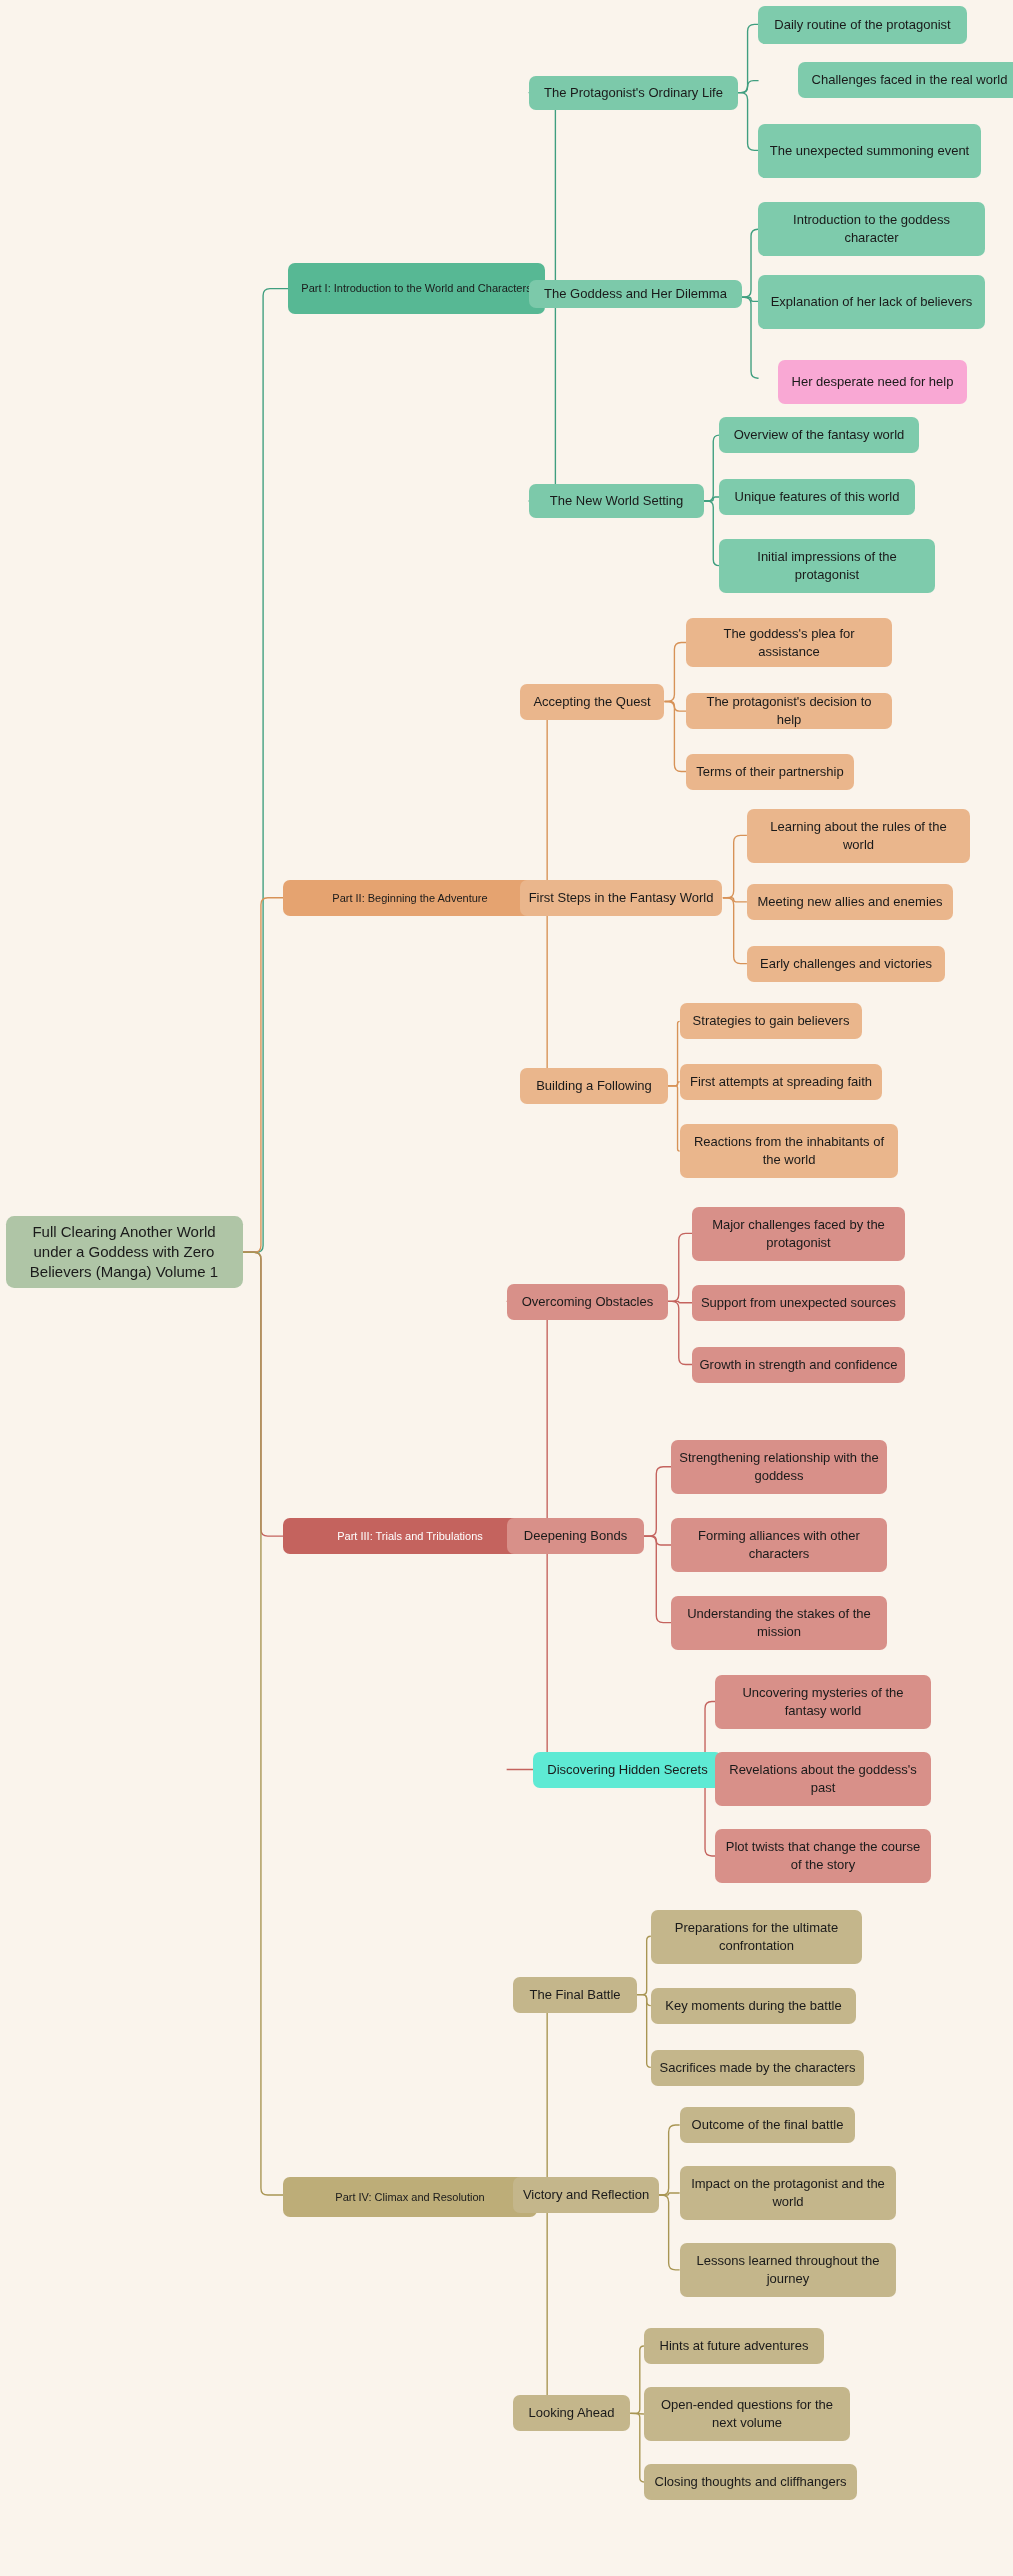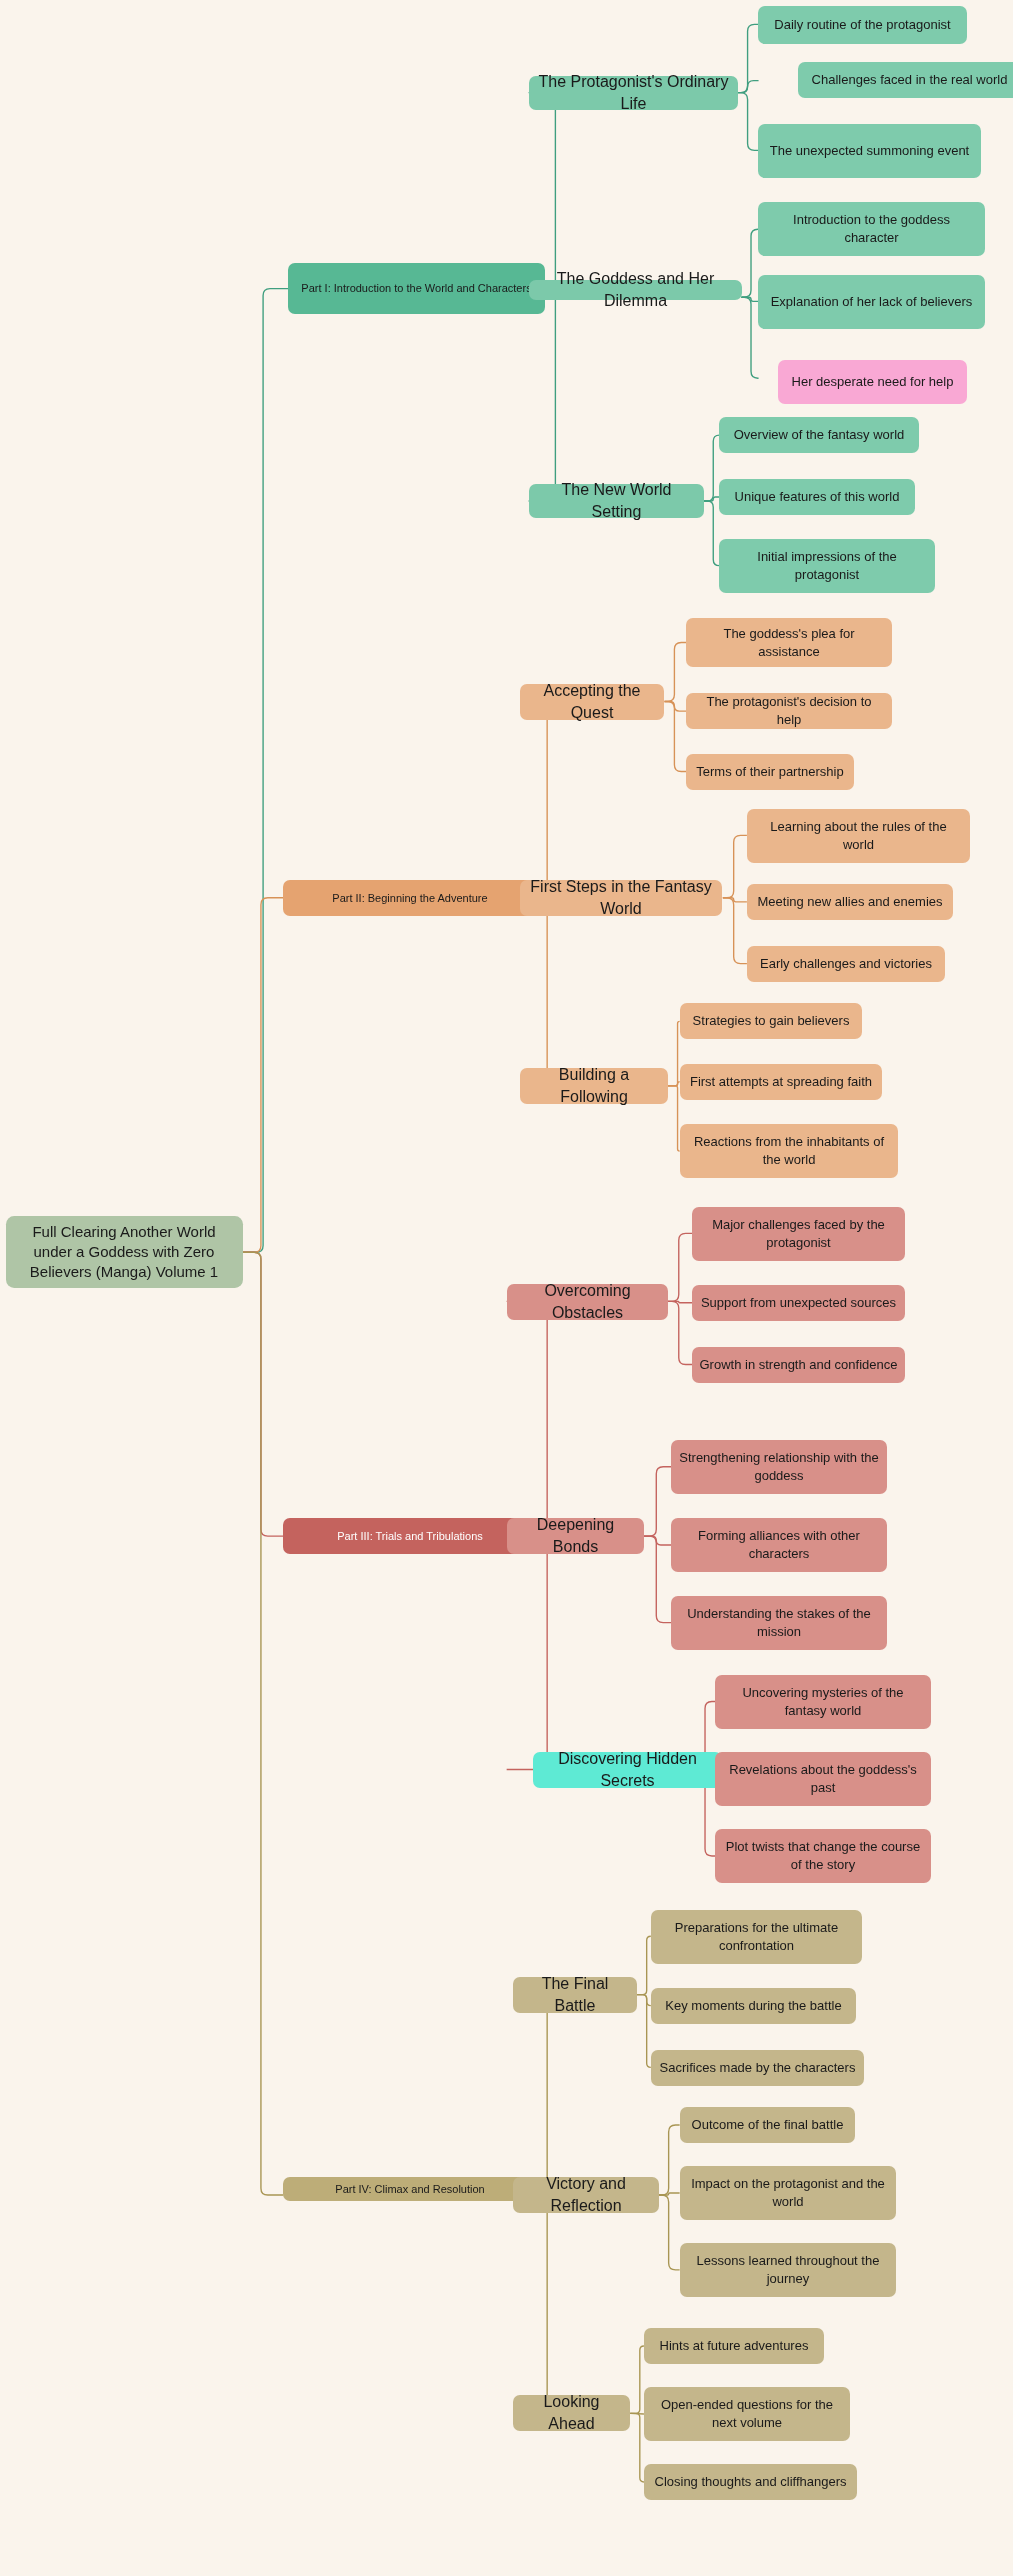--- a/index.html
+++ b/index.html
@@ -17,21 +17,21 @@
     border-radius:6.9px;
     display:flex;align-items:center;justify-content:center;
     text-align:center;
     color:#1a1a1a;
     line-height:1.35;
     padding:4.1px 6.9px;
     font-size:10.3px;
   }
   .node.root{font-size:15px;border-radius:8.2px;}
   .node.l1{font-size:11px;border-radius:6.9px;}
-  .node.l2{font-size:16px;}
+  .node.l2{font-size:13px;}
   .node.l3{font-size:13px;}
 </style>
 </head>
 <body>
 
 <div id="canvas">
   <svg class="links" id="links" viewBox="0 0 1477 3753" width="1014" height="2576">
       <path d="M353,1824.5 L373.15,1824.5 Q383.15,1824.5 383.15,1814.5 L383.15,430.5 Q383.15,420.5 393.15,420.5 L420,420.5" fill="none" stroke="#3f9e7f" stroke-width="2"></path>
       <path d="M795,420.5 L799,420.5 Q809,420.5 809,410.5 L809,145 Q809,135 819,135 L770,135" fill="none" stroke="#3f9e7f" stroke-width="2"></path>
       <path d="M1075,135 L1079,135 Q1089,135 1089,125 L1089,45.5 Q1089,35.5 1099,35.5 L1105,35.5" fill="none" stroke="#3f9e7f" stroke-width="2"></path>
@@ -85,21 +85,21 @@
       <path d="M918,3516 L938,3517" fill="none" stroke="#a89553" stroke-width="2"></path>
       <path d="M918,3516 L926,3516 Q932,3516 932,3522 L932,3610 Q932,3616 938,3616 L938,3616" fill="none" stroke="#a89553" stroke-width="2"></path>
     </svg>
   <div id="nodes">
       <div class="node root" style="left: 5.5px; top: 1216px; width: 237px; height: 72px; background: rgb(175, 197, 166); color: rgb(26, 26, 26);">Full Clearing Another World under a Goddess with Zero Believers (Manga) Volume 1</div>
       <div class="node l1" style="left: 288px; top: 263px; width: 257px; height: 51px; background: rgb(87, 184, 148); color: rgb(26, 26, 26);">Part I: Introduction to the World and Characters</div>
       <div class="node l2" style="left: 529px; top: 76px; width: 209px; height: 34px; background: rgb(124, 201, 170);">The Protagonist's Ordinary Life</div>
       <div class="node l3" style="left: 758px; top: 5.5px; width: 209px; height: 38px; background: rgb(126, 203, 172);">Daily routine of the protagonist</div>
       <div class="node l3" style="left: 758px; top: 62px; width: 223px; height: 36px; background: rgb(126, 203, 172); margin-left: 40px;">Challenges faced in the real world</div>
       <div class="node l3" style="left: 758px; top: 124px; width: 223px; height: 54px; background: rgb(126, 203, 172);">The unexpected summoning event</div>
-      <div class="node l2" style="left: 529px; top: 280px; width: 213px; height: 20px; background: rgb(124, 201, 170);">The Goddess and Her Dilemma</div>
+      <div class="node l2" style="left: 529px; top: 280px; width: 213px; height: 28px; background: rgb(124, 201, 170);">The Goddess and Her Dilemma</div>
       <div class="node l3" style="left: 758px; top: 202px; width: 227px; height: 54px; background: rgb(126, 203, 172);">Introduction to the goddess character</div>
       <div class="node l3" style="left: 758px; top: 275px; width: 227px; height: 54px; background: rgb(126, 203, 172);">Explanation of her lack of believers</div>
       <div class="node l3" style="left: 778px; top: 360px; width: 189px; height: 44px; background: #f9a8d4;">Her desperate need for help</div>
       <div class="node l2" style="left: 529px; top: 484px; width: 175px; height: 34px; background: rgb(124, 201, 170);">The New World Setting</div>
       <div class="node l3" style="left: 719px; top: 417px; width: 200px; height: 36px; background: rgb(126, 203, 172);">Overview of the fantasy world</div>
       <div class="node l3" style="left: 719px; top: 479px; width: 196px; height: 36px; background: rgb(126, 203, 172);">Unique features of this world</div>
       <div class="node l3" style="left: 719px; top: 539px; width: 216px; height: 54px; background: rgb(126, 203, 172);">Initial impressions of the protagonist</div>
       <div class="node l1" style="left: 283px; top: 880px; width: 254px; height: 36px; background: rgb(229, 163, 112); color: rgb(26, 26, 26);">Part II: Beginning the Adventure</div>
       <div class="node l2" style="left: 520px; top: 684px; width: 144px; height: 36px; background: rgb(234, 182, 140);">Accepting the Quest</div>
       <div class="node l3" style="left: 686px; top: 618px; width: 206px; height: 49px; background: rgb(234, 182, 140);">The goddess's plea for assistance</div>
@@ -119,21 +119,21 @@
       <div class="node l3" style="left: 692px; top: 1285px; width: 213px; height: 36px; background: rgb(216, 144, 137);">Support from unexpected sources</div>
       <div class="node l3" style="left: 692px; top: 1347px; width: 213px; height: 36px; background: rgb(216, 144, 137);">Growth in strength and confidence</div>
       <div class="node l2" style="left: 507px; top: 1518px; width: 137px; height: 36px; background: rgb(216, 144, 137);">Deepening Bonds</div>
       <div class="node l3" style="left: 671px; top: 1440px; width: 216px; height: 54px; background: rgb(216, 144, 137);">Strengthening relationship with the goddess</div>
       <div class="node l3" style="left: 671px; top: 1518px; width: 216px; height: 54px; background: rgb(216, 144, 137);">Forming alliances with other characters</div>
       <div class="node l3" style="left: 671px; top: 1596px; width: 216px; height: 54px; background: rgb(216, 144, 137);">Understanding the stakes of the mission</div>
       <div class="node l2" style="left: 507px; top: 1752px; width: 189px; height: 36px; background: #5eead4; margin-left: 26px;">Discovering Hidden Secrets</div>
       <div class="node l3" style="left: 715px; top: 1675px; width: 216px; height: 54px; background: rgb(216, 144, 137);">Uncovering mysteries of the fantasy world</div>
       <div class="node l3" style="left: 715px; top: 1752px; width: 216px; height: 54px; background: rgb(216, 144, 137);">Revelations about the goddess's past</div>
       <div class="node l3" style="left: 715px; top: 1829px; width: 216px; height: 54px; background: rgb(216, 144, 137);">Plot twists that change the course of the story</div>
-      <div class="node l1" style="left: 283px; top: 2177px; width: 254px; height: 24px; background: rgb(189, 173, 120); color: rgb(26, 26, 26);">Part IV: Climax and Resolution</div>
+      <div class="node l1" style="left: 283px; top: 2177px; width: 254px; height: 40px; background: rgb(189, 173, 120); color: rgb(26, 26, 26);">Part IV: Climax and Resolution</div>
       <div class="node l2" style="left: 513px; top: 1977px; width: 124px; height: 36px; background: rgb(196, 182, 139);">The Final Battle</div>
       <div class="node l3" style="left: 651px; top: 1910px; width: 211px; height: 54px; background: rgb(196, 182, 139);">Preparations for the ultimate confrontation</div>
       <div class="node l3" style="left: 651px; top: 1988px; width: 205px; height: 36px; background: rgb(196, 182, 139);">Key moments during the battle</div>
       <div class="node l3" style="left: 651px; top: 2050px; width: 213px; height: 36px; background: rgb(196, 182, 139);">Sacrifices made by the characters</div>
       <div class="node l2" style="left: 513px; top: 2177px; width: 146px; height: 36px; background: rgb(196, 182, 139);">Victory and Reflection</div>
       <div class="node l3" style="left: 680px; top: 2107px; width: 175px; height: 36px; background: rgb(196, 182, 139);">Outcome of the final battle</div>
       <div class="node l3" style="left: 680px; top: 2166px; width: 216px; height: 54px; background: rgb(196, 182, 139);">Impact on the protagonist and the world</div>
       <div class="node l3" style="left: 680px; top: 2243px; width: 216px; height: 54px; background: rgb(196, 182, 139);">Lessons learned throughout the journey</div>
       <div class="node l2" style="left: 513px; top: 2395px; width: 117px; height: 36px; background: rgb(196, 182, 139);">Looking Ahead</div>
       <div class="node l3" style="left: 644px; top: 2328px; width: 180px; height: 36px; background: rgb(196, 182, 139);">Hints at future adventures</div>

